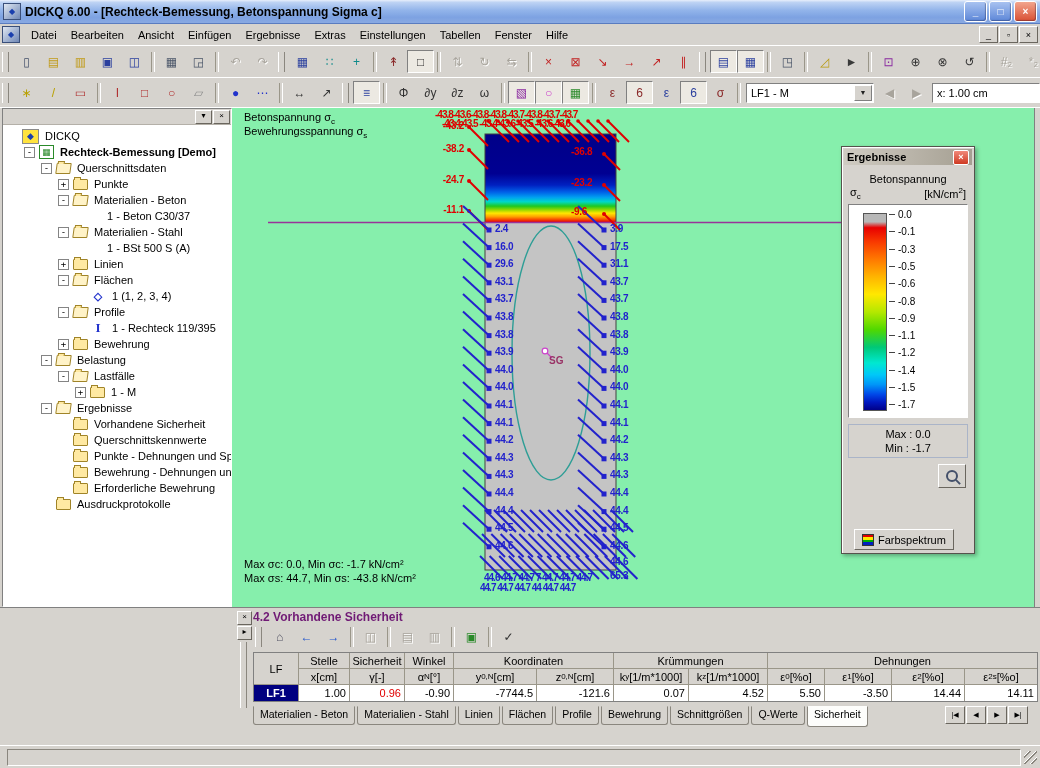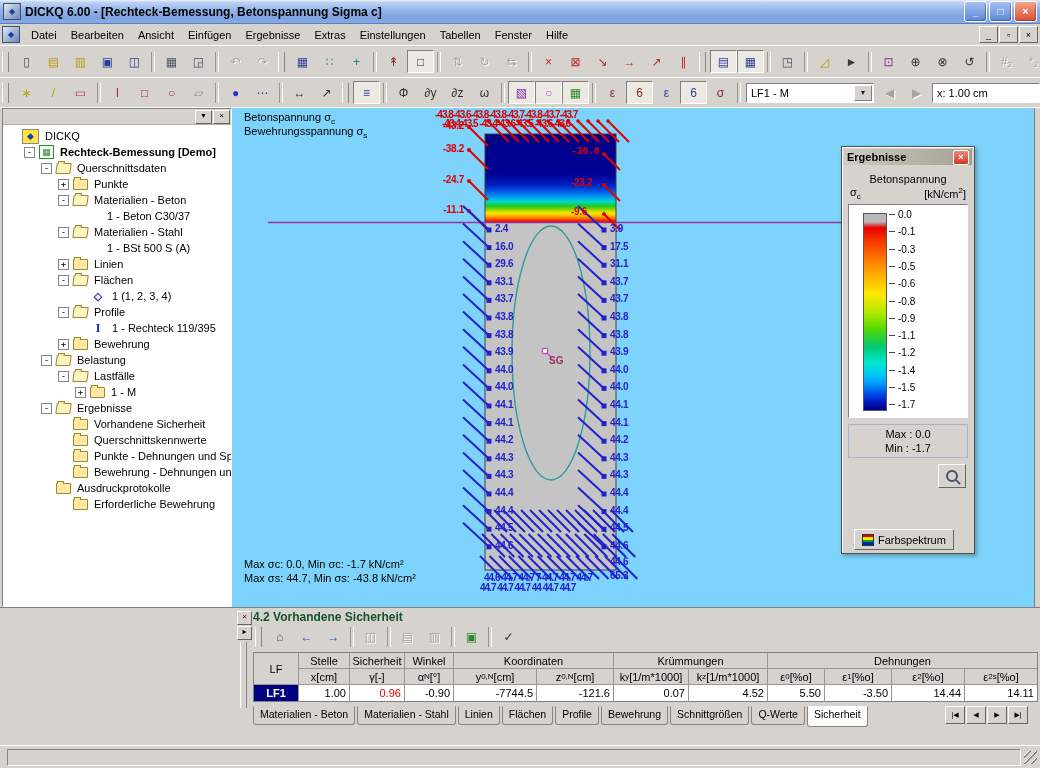--- a/index.html
+++ b/index.html
@@ -41,21 +41,21 @@
   .icon-folder::before,.icon-folder-open::before{content:"";position:absolute;top:-3px;left:0;width:5px;height:2px;background:#ffe9a2;border:1px solid #a08428;border-bottom:none}
   .icon-folder-open{background:#fff3c8;transform:skewX(-8deg)}
   .icon-material{display:grid;grid-template-columns:5px 5px;grid-auto-rows:5px;gap:1px;width:11px;height:11px}
   .icon-material span{display:block}
   .icon-glyph{font-weight:bold}
   .icon-app{width:15px;height:13px;background:#ffe33e;border:1px solid #8a8a8a;color:#1a3fae;font-size:9px;line-height:12px;text-align:center}
   .icon-project{width:13px;height:12px;background:#fff;border:1px solid #2a8a2a;color:#2a8a2a;font-size:9px;line-height:11px;text-align:center}
   .tlabel{padding:0 2px}
   .tlabel.bold{font-weight:bold}
   
-  .canvas{position:absolute;left:232px;top:108px;width:802px;height:499px;background:#7dd3fc;overflow:hidden}
+  .canvas{position:absolute;left:232px;top:108px;width:802px;height:499px;background:#86efac;overflow:hidden}
   .rframe{position:absolute;left:1034px;top:108px;width:6px;height:637px;background:#d6d3ce;border-left:1px solid #808080}
   .clabel{position:absolute;font-size:11px;white-space:nowrap}
   .comp-zone{position:absolute;left:253px;top:26px;width:131px;height:88px;
     background:linear-gradient(180deg,#000088 0%,#000092 45%,#0020c0 58%,#0060e8 66%,#00a0f0 72%,#00d8c8 77%,#20c820 82%,#90d800 86%,#ffe800 90%,#ffa000 94%,#f85000 97%,#e80000 100%)}
   .grey-zone{position:absolute;left:253px;top:114px;width:131px;height:348px;background:#c4c4c4}
   #cv-svg{position:absolute;left:0;top:0;pointer-events:none}
   .num{position:absolute;font-size:10px;font-weight:bold;letter-spacing:-0.3px;white-space:nowrap}
   .num.red{color:#e00000}
   .num.blue{color:#2222cc}
   .num.r-align{width:46px;text-align:right}
@@ -79,21 +79,21 @@
   .mag{width:8px;height:8px;border:2px solid #44506a;border-radius:50%;position:relative}
   .mag::after{content:"";position:absolute;width:6px;height:2px;background:#44506a;transform:rotate(45deg);right:-5px;bottom:-3px}
   .res-tab{position:absolute;left:12px;bottom:3px;height:19px;background:#d6d3ce;border:1px solid #6a665e;border-top:1px solid #fff;border-left:1px solid #fff;display:flex;align-items:center;padding:0 7px;font-size:11px}
   .spectrum-icon{width:10px;height:10px;border:1px solid #333;margin-right:4px;
     background:linear-gradient(180deg,#e00000 0 25%,#ffe800 25% 50%,#00b000 50% 75%,#0020c0 75% 100%)}
   
   .tablepanel{position:absolute;left:0;top:607px;width:1040px;height:138px;background:#d6d3ce;border-top:1px solid #808080;box-sizing:border-box}
   .tp-side{position:absolute;left:237px;top:3px;width:13px}
   .tp-side .sbtn{width:13px;height:12px;border:1px solid;border-color:#fff #6a665e #6a665e #fff;background:#d6d3ce;font-size:8px;line-height:10px;text-align:center;margin-bottom:1px}
   .tp-splitter{position:absolute;left:240px;top:34px;width:5px;height:66px;border-left:1px solid #fff;border-right:1px solid #8a867e}
-  .tp-title{position:absolute;left:253px;top:2px;color:#14532d;font-weight:bold;font-size:12px}
+  .tp-title{position:absolute;left:253px;top:2px;color:#701a75;font-weight:bold;font-size:12px}
   .tp-toolbar{position:absolute;left:253px;top:18px;display:flex;align-items:center;height:22px}
   .tp-toolbar .tb-btn{height:20px}
   .tp-table{position:absolute;left:253px;top:44px;display:grid;border:1px solid #808080;background:#9a9689;gap:1px}
   .hcell{background:#d6d3ce;text-align:center;font-size:11px;padding:0 2px;display:flex;align-items:center;justify-content:center;white-space:nowrap}
   .dcell{background:#fff;text-align:right;font-size:11px;padding:0 3px;display:flex;align-items:center;justify-content:flex-end;white-space:nowrap}
   .dcell.redval{color:#e00000}
   .lf-cell{background:#000080;color:#fff;justify-content:center;font-weight:bold}
   sub{font-size:8px}
   sup{font-size:8px}
   .tp-tabs{position:absolute;left:253px;top:98px;display:flex;align-items:flex-start}
@@ -363,29 +363,29 @@
         <div class="tree-row" style="padding-left: 53px;">
           <span class="expander hid"></span>
           <span class="ticon icon-folder"></span>
           <span class="tlabel">Punkte - Dehnungen und Spa</span>
         </div>
         <div class="tree-row" style="padding-left: 53px;">
           <span class="expander hid"></span>
           <span class="ticon icon-folder"></span>
           <span class="tlabel">Bewehrung - Dehnungen und</span>
         </div>
+        <div class="tree-row" style="padding-left: 53px;">
+          <span class="expander hid"></span>
+          <span class="ticon icon-folder"></span>
+          <span class="tlabel">Erforderliche Bewehrung</span>
+        </div>
         <div class="tree-row" style="padding-left: 36px;">
           <span class="expander hid"></span>
           <span class="ticon icon-folder"></span>
           <span class="tlabel">Ausdruckprotokolle</span>
-        </div>
-        <div class="tree-row" style="padding-left: 53px;">
-          <span class="expander hid"></span>
-          <span class="ticon icon-folder"></span>
-          <span class="tlabel">Erforderliche Bewehrung</span>
         </div>
       </div>
   </div>
 
   <div class="canvas">
     <div class="clabel" style="left:12px;top:3px"><span>Betonspannung σ</span><sub>c</sub></div>
     <div class="clabel" style="left:12px;top:17px"><span>Bewehrungsspannung σ</span><sub>s</sub></div>
 
     <div class="comp-zone"></div>
     <div class="grey-zone"></div>
@@ -555,21 +555,21 @@
         <line x1="353.6" y1="448" x2="376.6" y2="471" stroke="#2222cc" stroke-width="2"></line>
         <line x1="363.2" y1="448" x2="386.2" y2="471" stroke="#2222cc" stroke-width="2"></line>
         <line x1="372.8" y1="448" x2="395.8" y2="471" stroke="#2222cc" stroke-width="2"></line>
         <line x1="382.4" y1="448" x2="405.4" y2="471" stroke="#2222cc" stroke-width="2"></line>
       </svg>
     <div id="cv-labels" style="position:absolute;left:0;top:0;width:802px;height:426px">
         <div class="num red r-align" style="left: 186px; top: 12px;">-43.2</div>
         <div class="num red r-align" style="left: 186px; top: 35px;">-38.2</div>
         <div class="num red r-align" style="left: 186px; top: 66px;">-24.7</div>
         <div class="num red r-align" style="left: 186px; top: 96px;">-11.1</div>
-        <div class="num red" style="left: 339px; top: 38px; font-family: Liberation Mono, monospace;">-36.8</div>
+        <div class="num red" style="left: 339px; top: 38px;">-36.8</div>
         <div class="num red" style="left: 339px; top: 69px;">-23.2</div>
         <div class="num red" style="left: 339px; top: 98px;">-9.6</div>
         <div class="num blue" style="left: 263px; top: 115px;">2.4</div>
         <div class="num blue" style="left: 263px; top: 132.6px;">16.0</div>
         <div class="num blue" style="left: 263px; top: 150.2px;">29.6</div>
         <div class="num blue" style="left: 263px; top: 167.8px;">43.1</div>
         <div class="num blue" style="left: 263px; top: 185.4px;">43.7</div>
         <div class="num blue" style="left: 263px; top: 203px;">43.8</div>
         <div class="num blue" style="left: 263px; top: 220.6px;">43.8</div>
         <div class="num blue" style="left: 263px; top: 238.2px;">43.9</div>

